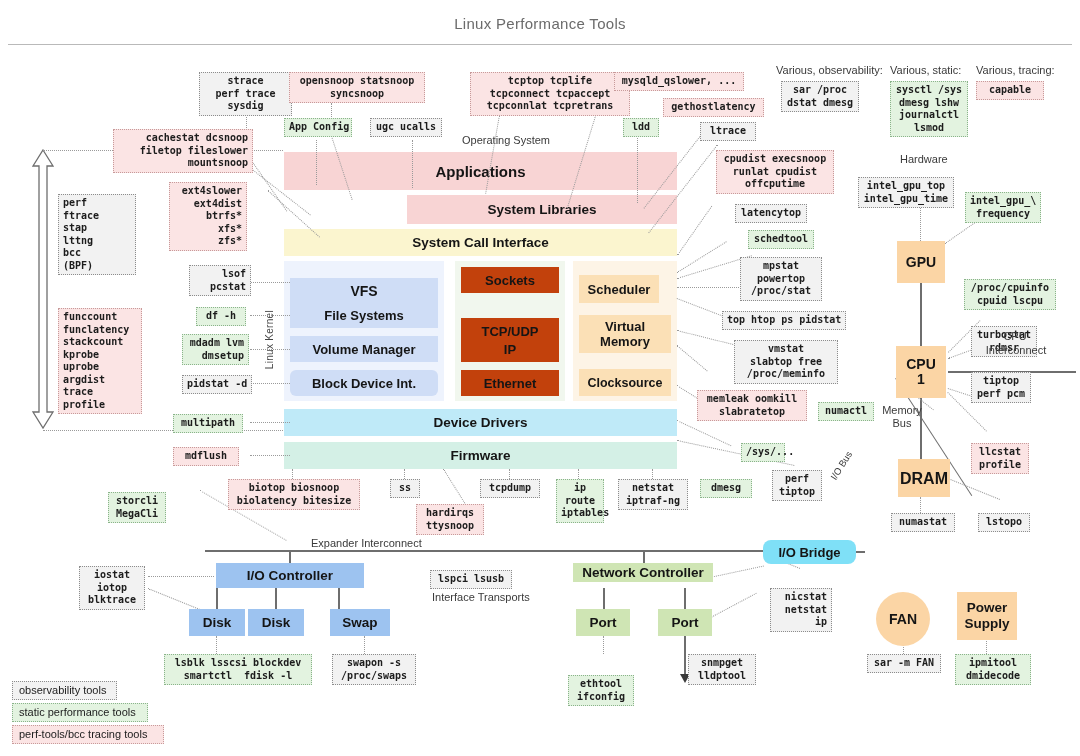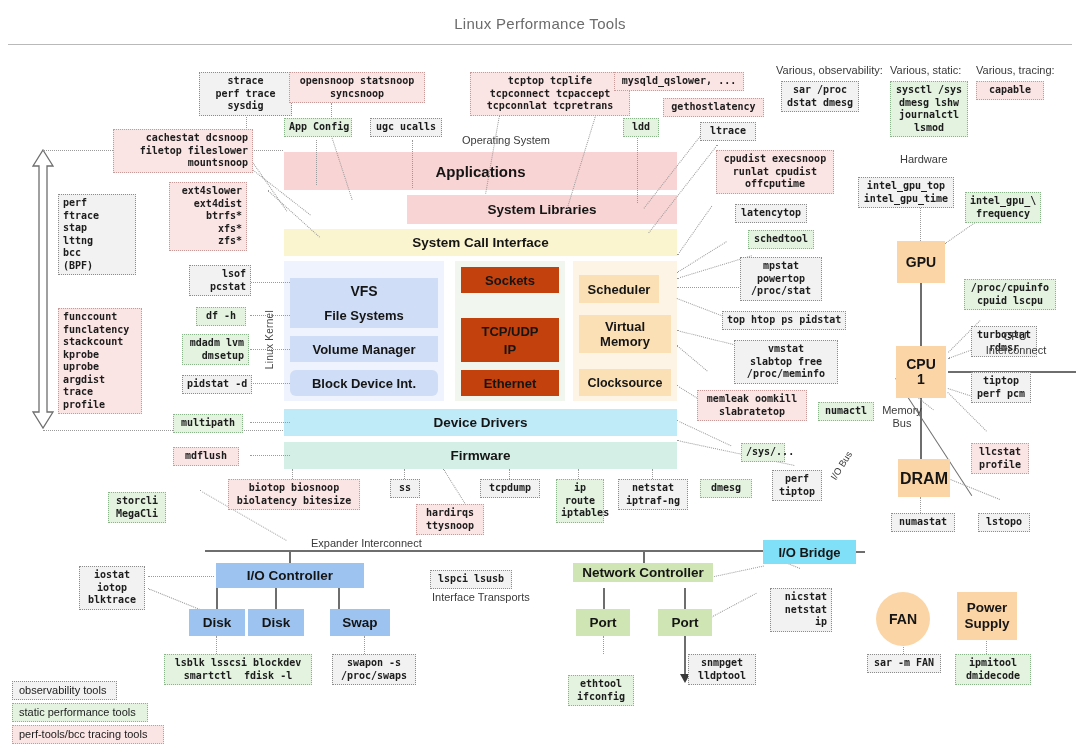--- a/index.html
+++ b/index.html
@@ -350,21 +350,21 @@
   <div class="tool obs" style="left:891px;top:513px;width:64px;">numastat</div>
   <div class="tool obs" style="left:978px;top:513px;width:52px;">lstopo</div>
   <div class="tool obs" style="left:867px;top:654px;width:74px;">sar -m FAN</div>
   <div class="tool stat" style="left:955px;top:654px;width:76px;">ipmitool
 dmidecode</div>
 
   <div class="hw hw-orng" style="left:897px;top:241px;width:48px;height:42px;font-size:14px;">GPU</div>
   <div class="hw hw-orng" style="left:896px;top:346px;width:50px;height:52px;font-size:14px;white-space:pre-line;">CPU
 1</div>
   <div class="hw hw-orng" style="left:898px;top:459px;width:52px;height:38px;font-size:16px;">DRAM</div>
-  <div class="hw hw-cyan" style="left:763px;top:540px;width:93px;height:24px;font-size:13px;">I/O Bridge</div>
+  <div class="hw hw-cyan" style="left:763px;top:540px;width:93px;height:24px;font-size:13px;border-radius:8px;">I/O Bridge</div>
 
   <div class="hw hw-blue" style="left:216px;top:563px;width:148px;height:25px;font-size:13.5px;">I/O Controller</div>
   <div class="hw hw-blue" style="left:189px;top:609px;width:56px;height:27px;font-size:13.5px;">Disk</div>
   <div class="hw hw-blue" style="left:248px;top:609px;width:56px;height:27px;font-size:13.5px;">Disk</div>
   <div class="hw hw-blue" style="left:330px;top:609px;width:60px;height:27px;font-size:13.5px;">Swap</div>
 
   <div class="hw hw-grn" style="left:573px;top:563px;width:140px;height:19px;font-size:13.5px;">Network Controller</div>
   <div class="hw hw-grn" style="left:576px;top:609px;width:54px;height:27px;font-size:13.5px;">Port</div>
   <div class="hw hw-grn" style="left:658px;top:609px;width:54px;height:27px;font-size:13.5px;">Port</div>
 

